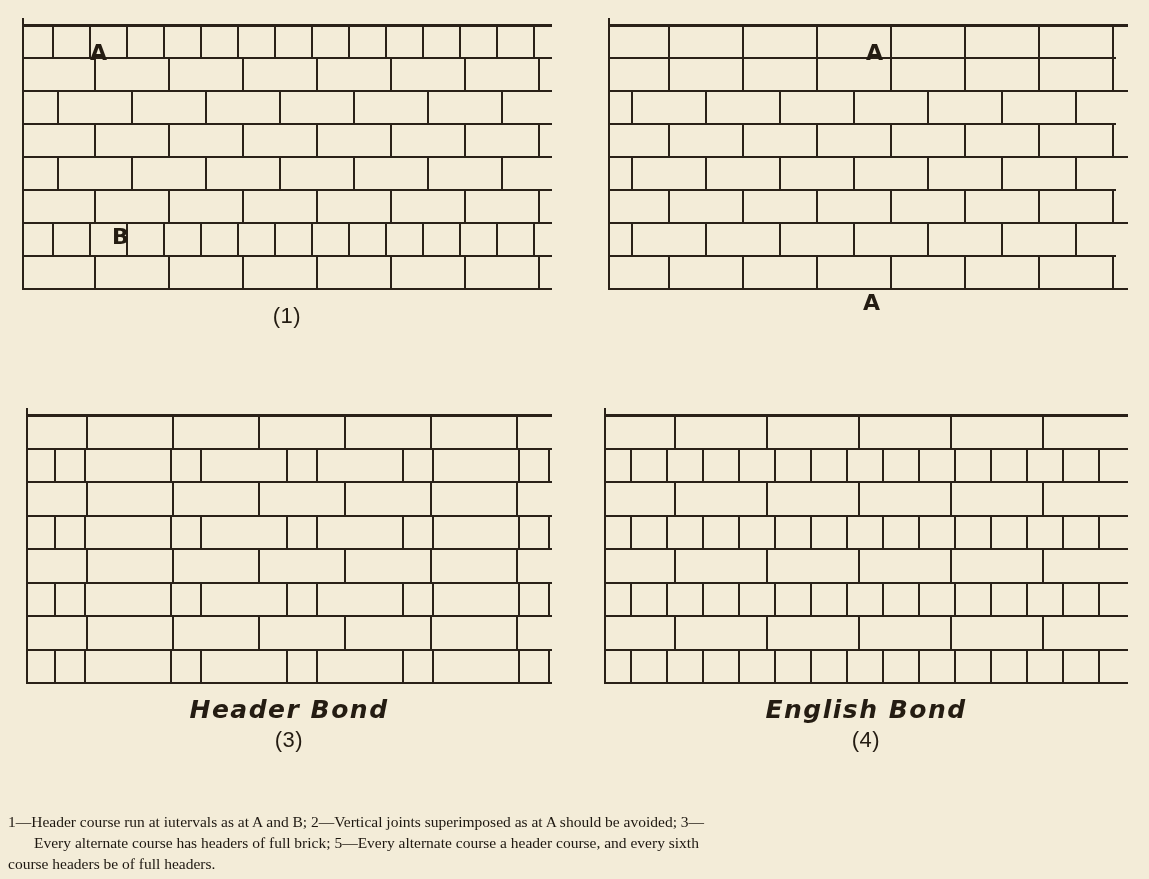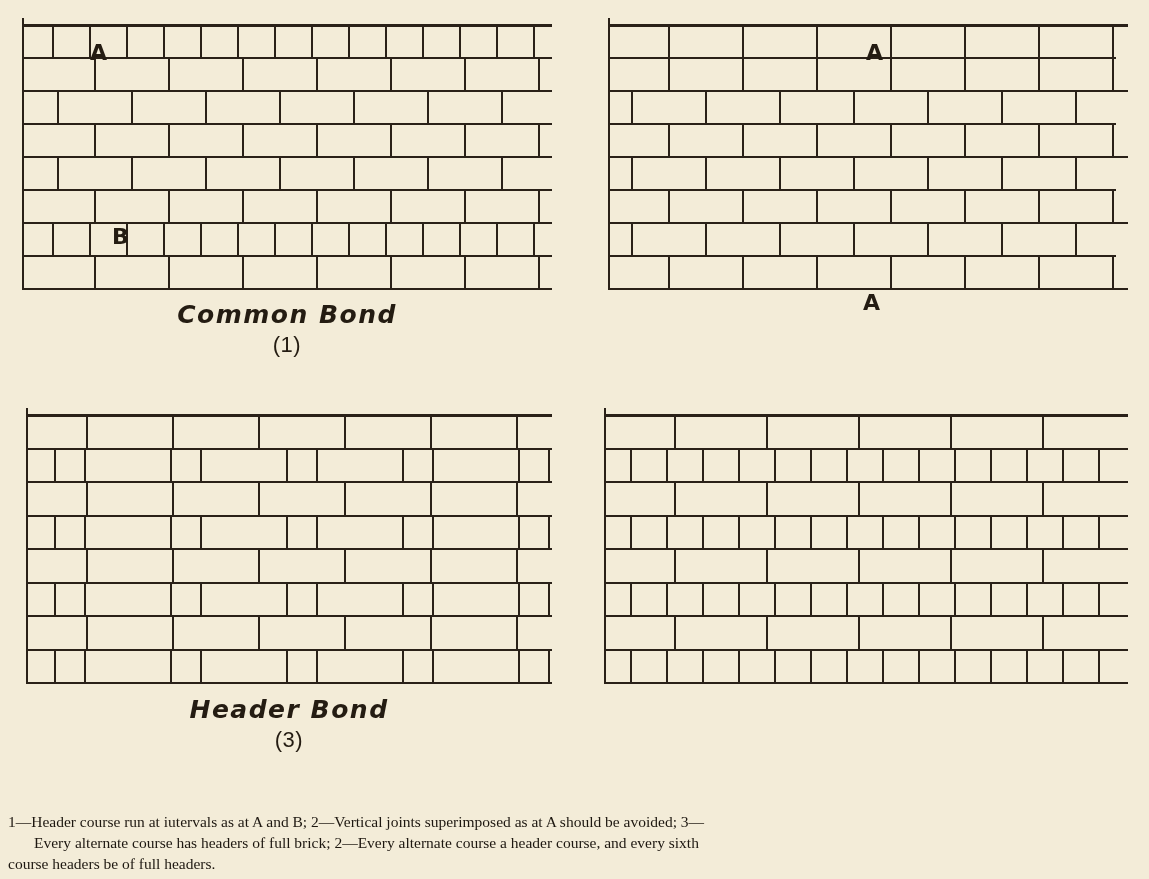--- a/index.html
+++ b/index.html
@@ -167,21 +167,20 @@
         <div class="brickline vline" style="left: 220px; top: 239px; height: 31px; width: 2px; background: rgb(42, 33, 24);"></div>
         <div class="brickline vline" style="left: 294px; top: 239px; height: 31px; width: 2px; background: rgb(42, 33, 24);"></div>
         <div class="brickline vline" style="left: 368px; top: 239px; height: 31px; width: 2px; background: rgb(42, 33, 24);"></div>
         <div class="brickline vline" style="left: 442px; top: 239px; height: 31px; width: 2px; background: rgb(42, 33, 24);"></div>
         <div class="brickline vline" style="left: 516px; top: 239px; height: 31px; width: 2px; background: rgb(42, 33, 24);"></div>
       </div>
     <div class="marker" style="left:68px; top:22px;">A</div>
     <div class="marker" style="left:90px; top:206px;">B</div>
   </div>
   <div class="caption" style="left:22px; top:300px; width:530px;">
-    <span class="big">Common Bond</span>
     <span class="num">(1)</span>
   </div>
 
   <div class="panel" style="left:608px; top:18px;">
     <div class="wall" id="wall2" style="width:520px; height:270px;">
         <div class="brickline vline" style="left: 0px; top: 0px; height: 270px; width: 2px; background: rgb(42, 33, 24);"></div>
         <div class="brickline hline" style="left: 0px; top: 6px; width: 520px; height: 3px; background: rgb(42, 33, 24);"></div>
         <div class="brickline hline" style="left: 0px; top: 39px; width: 508px; height: 2px; background: rgb(42, 33, 24);"></div>
         <div class="brickline hline" style="left: 0px; top: 72px; width: 520px; height: 2px; background: rgb(42, 33, 24);"></div>
         <div class="brickline hline" style="left: 0px; top: 105px; width: 508px; height: 2px; background: rgb(42, 33, 24);"></div>
@@ -418,20 +417,24 @@
         <div class="brickline vline" style="left: 242px; top: 242.5px; height: 31.5px; width: 2px; background: rgb(42, 33, 24);"></div>
         <div class="brickline vline" style="left: 278px; top: 242.5px; height: 31.5px; width: 2px; background: rgb(42, 33, 24);"></div>
         <div class="brickline vline" style="left: 314px; top: 242.5px; height: 31.5px; width: 2px; background: rgb(42, 33, 24);"></div>
         <div class="brickline vline" style="left: 350px; top: 242.5px; height: 31.5px; width: 2px; background: rgb(42, 33, 24);"></div>
         <div class="brickline vline" style="left: 386px; top: 242.5px; height: 31.5px; width: 2px; background: rgb(42, 33, 24);"></div>
         <div class="brickline vline" style="left: 422px; top: 242.5px; height: 31.5px; width: 2px; background: rgb(42, 33, 24);"></div>
         <div class="brickline vline" style="left: 458px; top: 242.5px; height: 31.5px; width: 2px; background: rgb(42, 33, 24);"></div>
         <div class="brickline vline" style="left: 494px; top: 242.5px; height: 31.5px; width: 2px; background: rgb(42, 33, 24);"></div>
       </div>
   </div>
+  <div class="caption" style="left:604px; top:695px; width:524px;">
+    <span class="big">English Bond</span>
+    <span class="num">(4)</span>
+  </div>
 
   <div class="fig-note" style="left:8px; top:812px; width:1135px;">
     <span>1—Header course run at iutervals as at A and B; 2—Vertical joints superimposed as at A should be avoided; 3—</span>
-    <span class="ind">Every alternate course has headers of full brick; 2—Every alternate course a header course, and every sixth</span>
+    <span class="ind">Every alternate course has headers of full brick; 5—Every alternate course a header course, and every sixth</span>
     <span>course headers be of full headers.</span>
   </div>
 
 </div>
 
 </body></html>

